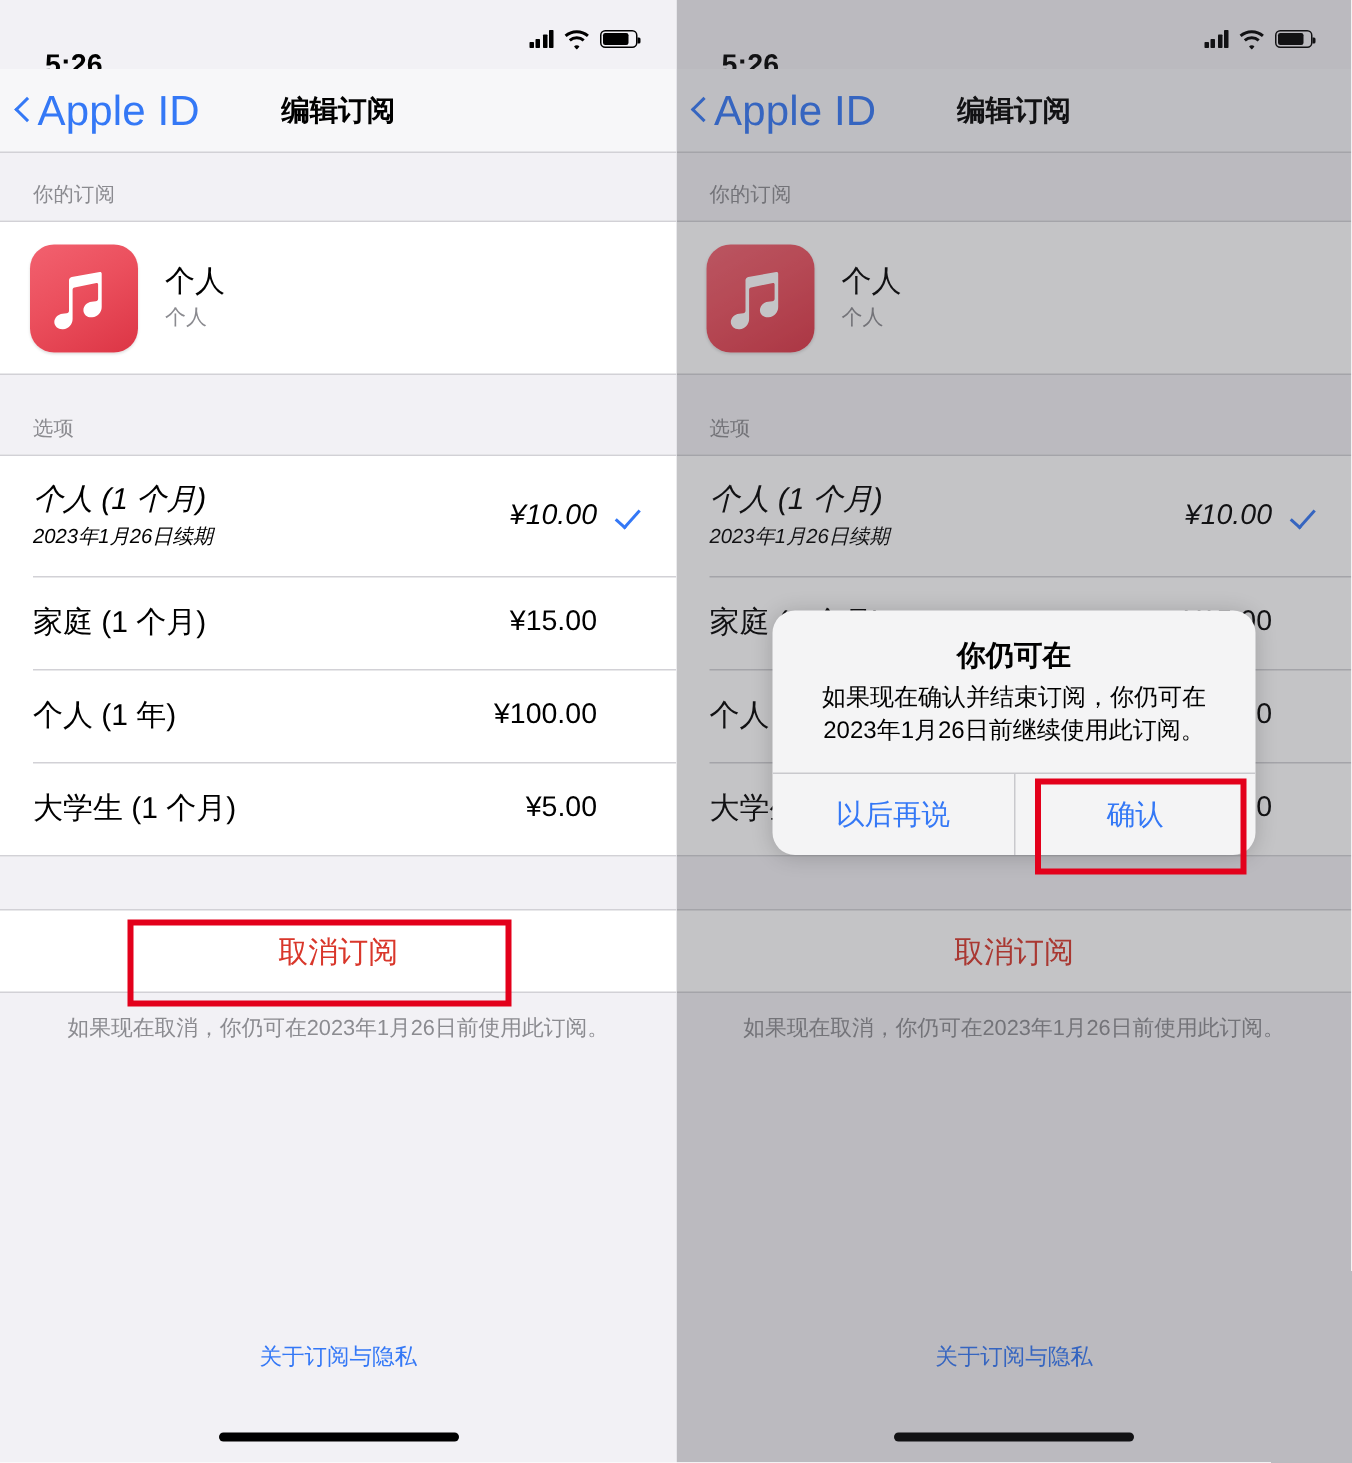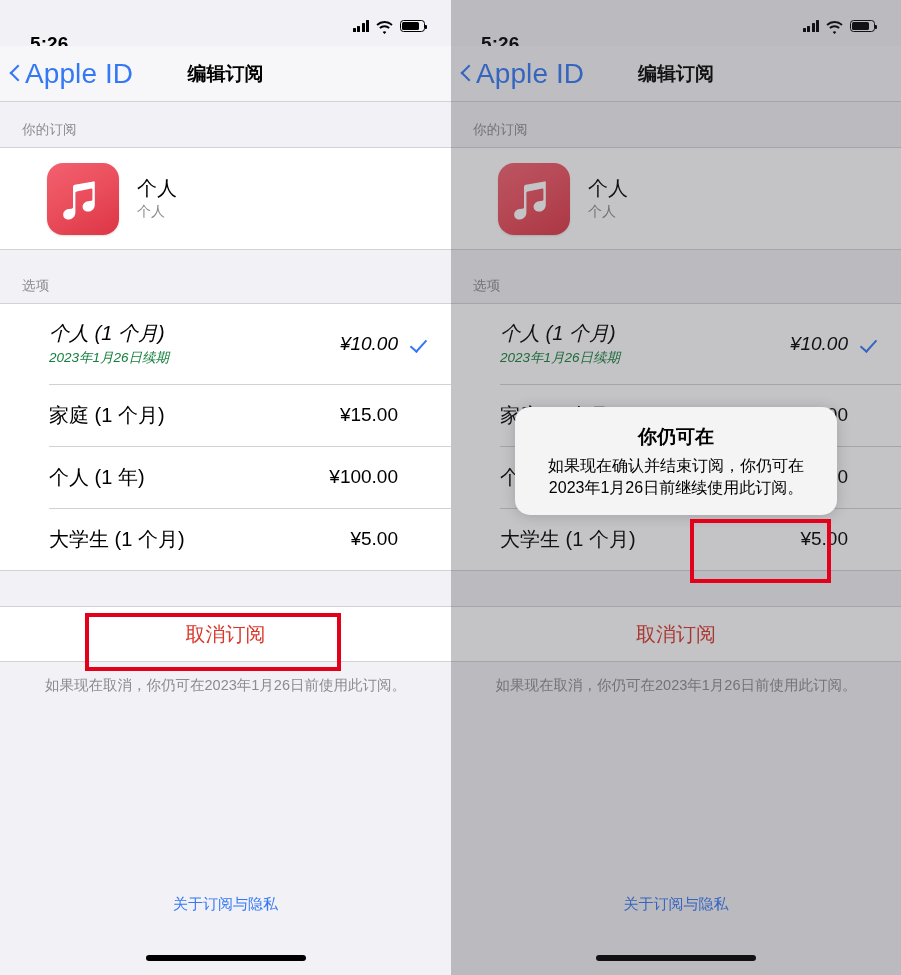--- a/index.html
+++ b/index.html
@@ -80,21 +80,20 @@
   .sec-head {
     color: #8b8b90; font-size: 13.5px;
     padding: 19px 0 8px 22px; letter-spacing: .2px;
   }
   .sec-head.tall { padding-top: 27px; }
 
   .group {
     background: #fff;
     border-top: 1px solid #d2d1d6;
     border-bottom: 1px solid #d2d1d6;
-    padding-left: 27px;
   }
 
   
   .sub-row { display: flex; align-items: center; height: 101px; padding-left: 20px; }
   .app-icon {
     width: 72px; height: 72px; border-radius: 16px;
     background: linear-gradient(150deg, #f2616f 0%, #eb4f5d 45%, #dc3545 100%);
     position: relative; flex: none;
     box-shadow: 0 1px 2px rgba(0,0,0,.14);
   }
@@ -108,21 +107,21 @@
     min-height: 62px; padding: 0 20px 0 22px;
     position: relative; background: #fff;
   }
   .opt + .opt::before {
     content: ""; position: absolute; left: 22px; right: 0; top: 0;
     height: 1px; background: #d2d1d6;
   }
   .opt.first { min-height: 80px; align-items: center; font-style: italic; }
   .opt-left { display: flex; flex-direction: column; justify-content: center; }
   .opt-name { font-size: 20px; color: #000; line-height: 1.2; }
-  .opt-renew { font-size: 13.5px; color: #15803d; margin-top: 4px; }
+  .opt-renew { font-size: 13.5px; color: #000000; margin-top: 4px; }
   .opt-right { display: flex; align-items: center; gap: 14px; }
   .opt-price { font-size: 19px; color: #000; }
   .check {
     width: 19px; height: 19px; position: relative; flex: none;
   }
   .check::before {
     content: ""; position: absolute; left: 2px; top: 1px;
     width: 7px; height: 14px;
     border-right: 2.6px solid #3478f6;
     border-bottom: 2.6px solid #3478f6;
@@ -394,18 +393,22 @@
     <div class="home-ind"></div>
 
     <div class="dim"></div>
 
     <div class="alert">
       <div class="alert-body">
         <div class="alert-title">你仍可在</div>
         <div class="alert-msg">如果现在确认并结束订阅，你仍可在
 2023年1月26日前继续使用此订阅。</div>
       </div>
+      <div class="alert-actions">
+        <div class="alert-btn">以后再说</div>
+        <div class="alert-btn">确认</div>
+      </div>
     </div>
 
     <div class="redbox" style="left:239px; top:519px; width:141px; height:64px;"></div>
   </div>
 
 </div>
 
 </body></html>

